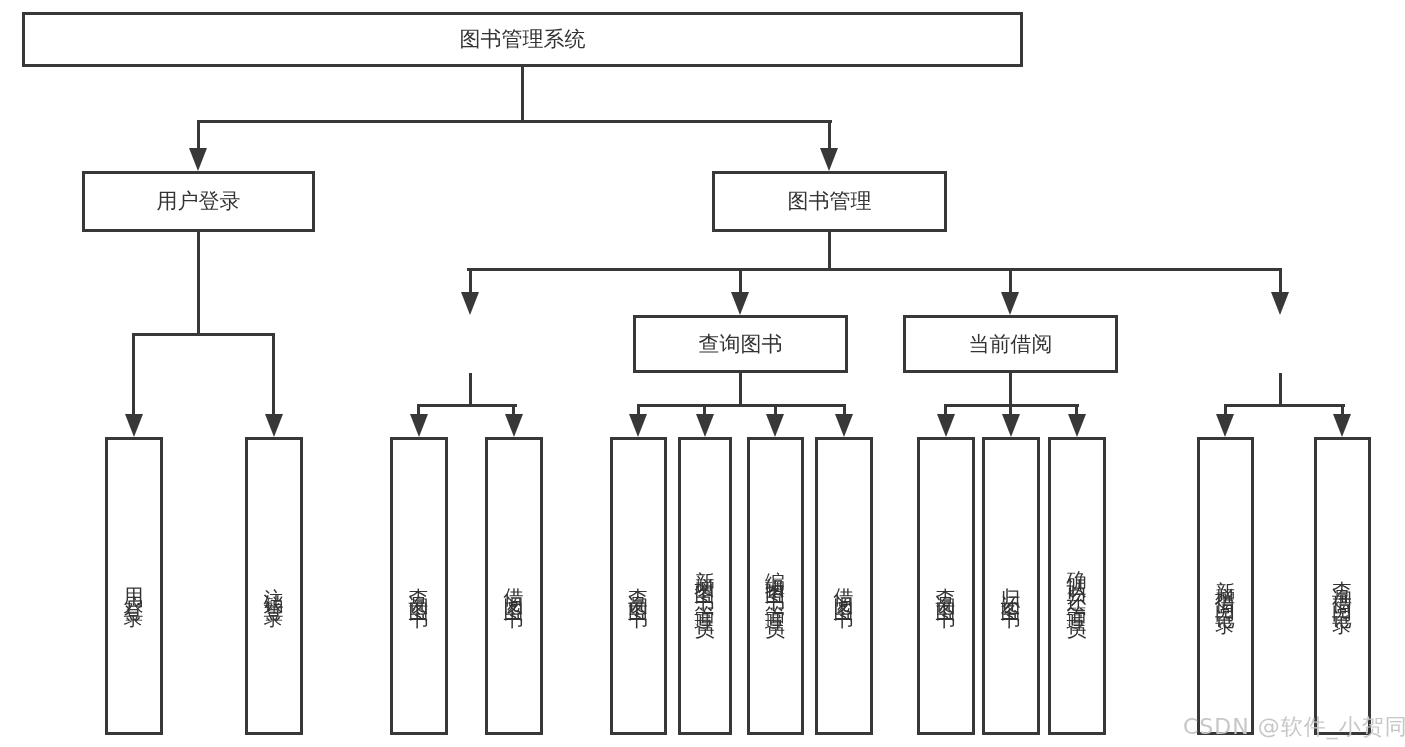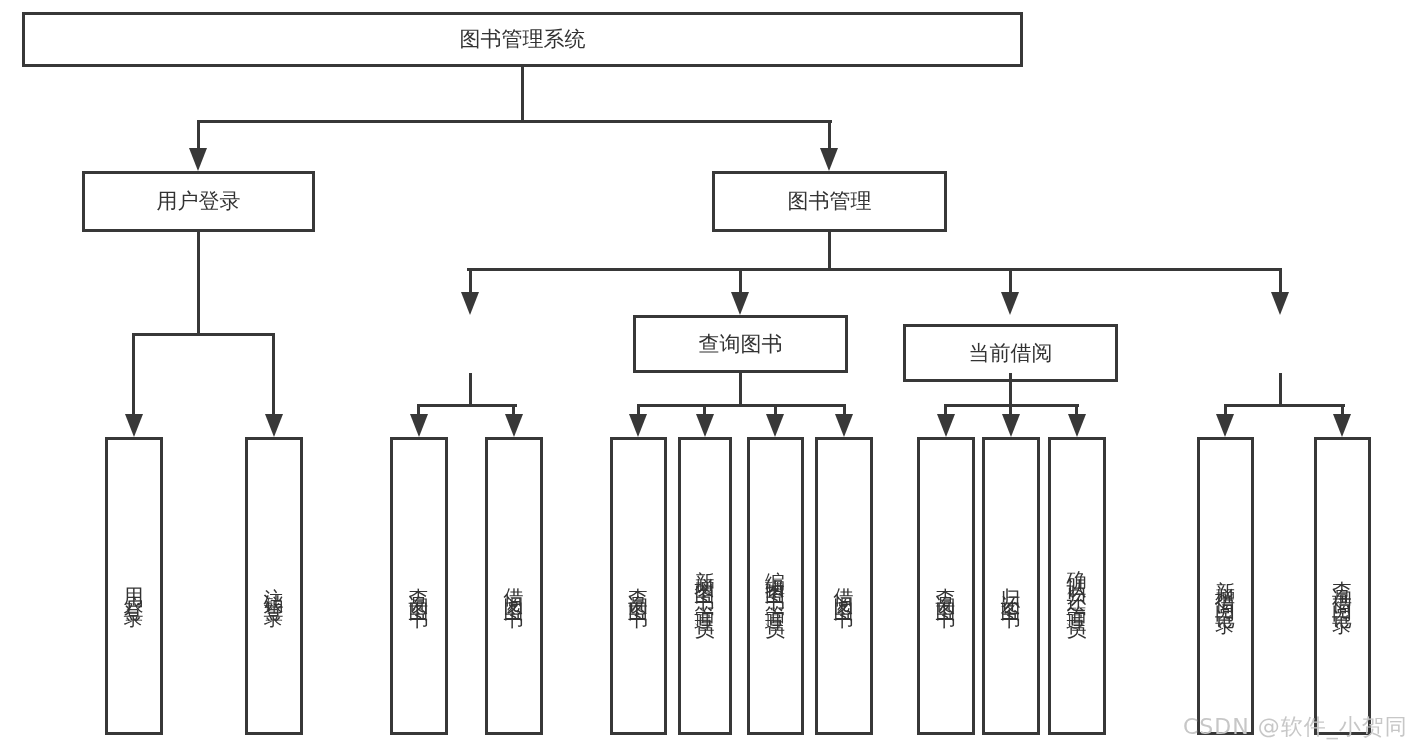--- a/index.html
+++ b/index.html
@@ -55,21 +55,21 @@
 
   <div class="node" style="left:22px;top:12px;width:1001px;height:55px">图书管理系统</div>
 
   <div class="node" style="left:82px;top:171px;width:233px;height:61px">用户登录</div>
 
   <div class="node" style="left:712px;top:171px;width:235px;height:61px">图书管理</div>
 
 
   <div class="node" style="left:633px;top:315px;width:215px;height:58px">查询图书</div>
 
-  <div class="node" style="left:903px;top:324px;width:215px;height:58px">当前借阅</div>
+  <div class="node" style="left:903px;top:315px;width:215px;height:58px">当前借阅</div>
 
 
   <div class="node vnode" style="left:105px;top:437px;width:58px;height:298px">用户登录</div>
 
   <div class="node vnode" style="left:245px;top:437px;width:58px;height:298px">注销登录</div>
 
   <div class="node vnode" style="left:390px;top:437px;width:58px;height:298px">查询图书</div>
 
   <div class="node vnode" style="left:485px;top:437px;width:58px;height:298px">借阅图书</div>
 

